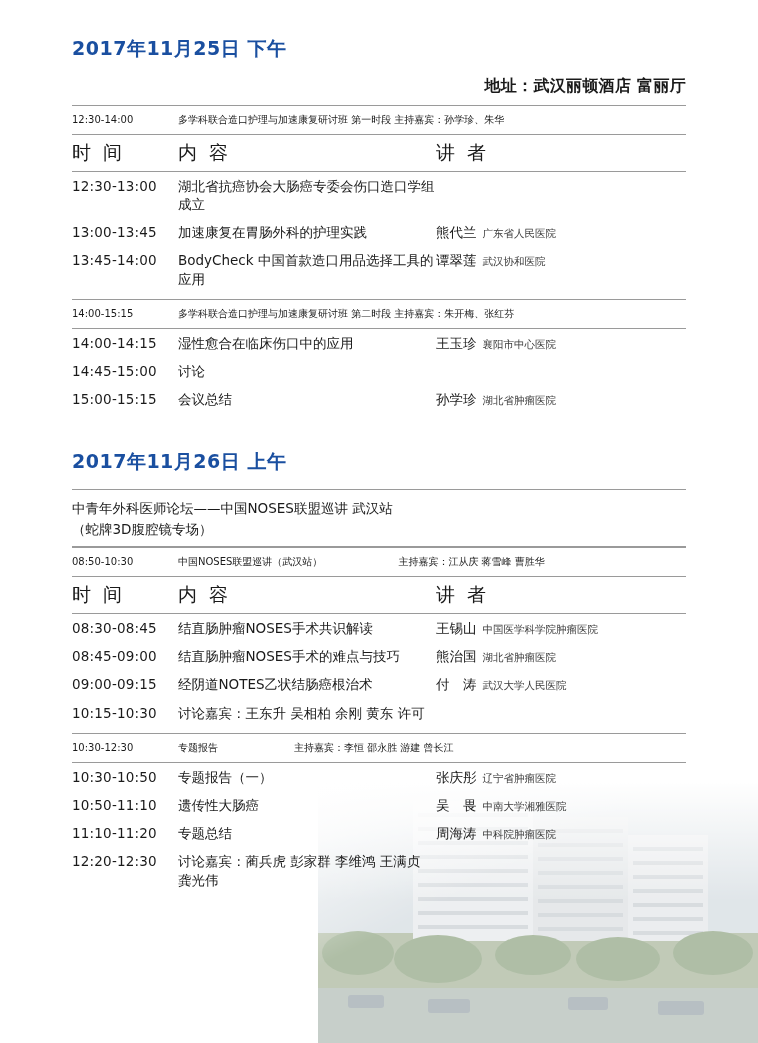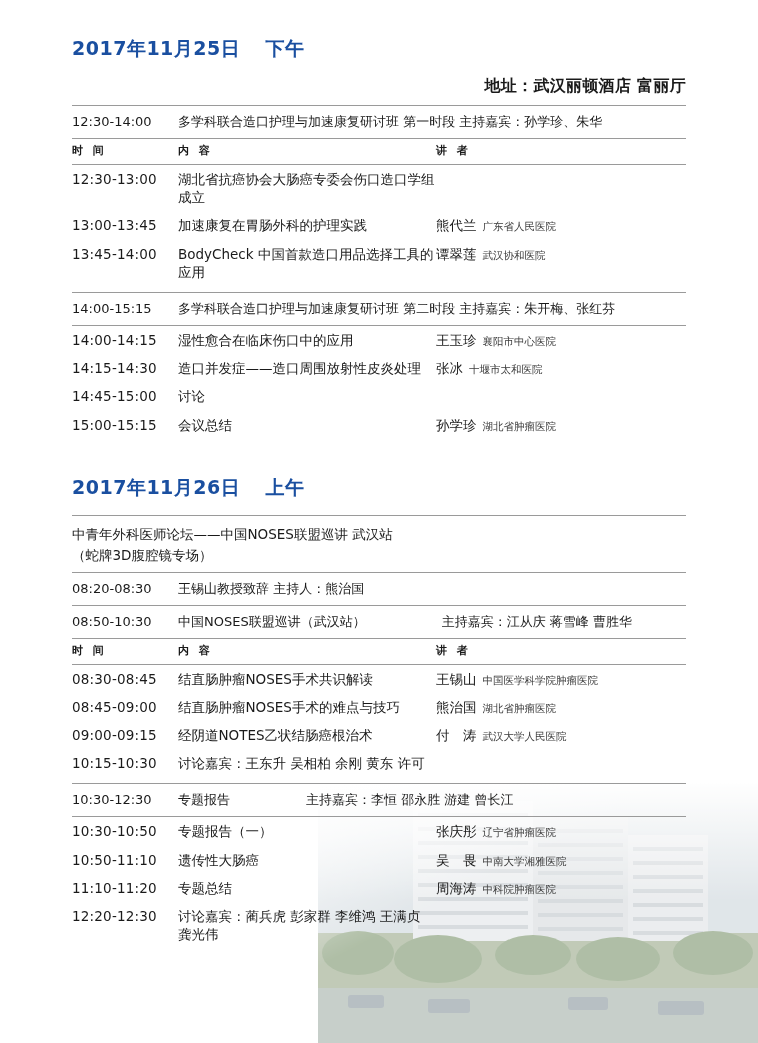--- a/index.html
+++ b/index.html
@@ -42,21 +42,21 @@
   }
   .sec-date {
     color: #1a4fa0;
     font-weight: bold;
     font-size: 19px;
     letter-spacing: 0.5px;
     margin: 0 0 14px 0;
     padding-top: 36px;
   }
   .sec-date .ampm {
-    margin-left: 18px;
+    margin-left: 0;
   }
   .sec-venue {
     font-weight: bold;
     font-size: 16px;
     margin: 0 0 8px 0;
     letter-spacing: 0.3px;
     text-align: right;
   }
   .rule {
     border-top: 1px solid #9a9a9a;
@@ -79,36 +79,36 @@
     letter-spacing: 0.2px;
   }
   td.c-topic {
     padding-right: 10px;
   }
   td.c-speaker {
     width: 250px;
     white-space: nowrap;
   }
   .hdr td {
-    font-weight: bold;
+    font-weight: normal;
     padding: 6px 0 6px 0;
-    font-size: 11px;
+    font-size: 19px;
     letter-spacing: 3px;
   }
   .spk-name {
     display: inline-block;
   }
   .spk-org {
     font-size: 10.5px;
     color: #3a3a3a;
     margin-left: 6px;
   }
   .band {
     padding: 7px 0 7px 0;
-    font-size: 13px;
+    font-size: 10px;
   }
   .band .bt {
     display: inline-block;
     width: 106px;
   }
   .band .bx {
     display: inline-block;
   }
   .note {
     font-size: 13.5px;
@@ -249,27 +249,20 @@
       <table class="sched">
         <tbody>
             <tr>
           <td class="c-time">14:00-14:15</td>
           <td class="c-topic">湿性愈合在临床伤口中的应用</td>
           <td class="c-speaker">
             <span class="spk-name">王玉珍</span><span class="spk-org">襄阳市中心医院</span>
           </td>
         </tr>
         <tr>
-          <td class="c-time">14:15-14:30</td>
-          <td class="c-topic">造口并发症——造口周围放射性皮炎处理</td>
-          <td class="c-speaker">
-            <span class="spk-name">张冰</span><span class="spk-org">十堰市太和医院</span>
-          </td>
-        </tr>
-        <tr>
           <td class="c-time">14:45-15:00</td>
           <td class="c-topic">讨论</td>
           <td class="c-speaker">
             <span class="spk-name"></span><span class="spk-org"></span>
           </td>
         </tr>
         <tr>
           <td class="c-time">15:00-15:15</td>
           <td class="c-topic">会议总结</td>
           <td class="c-speaker">
@@ -286,23 +279,20 @@
         <span class="ampm">上午</span>
       </div>
       <div class="rule"></div>
 
       <div class="note">
         <div>中青年外科医师论坛——中国NOSES联盟巡讲  武汉站</div>
         <div>（蛇牌3D腹腔镜专场）</div>
       </div>
       <div class="rule"></div>
 
-      <div class="band">
-        <span class="bt">08:20-08:30</span><span class="bx">王锡山教授致辞    主持人：熊治国</span>
-      </div>
       <div class="rule"></div>
 
       <div class="band">
         <span class="bt">08:50-10:30</span><span class="bx">中国NOSES联盟巡讲（武汉站）</span><span class="bx host-right">主持嘉宾：江从庆 蒋雪峰 曹胜华</span>
       </div>
       <div class="rule"></div>
 
       <table class="sched">
         <tbody>
             <tr class="hdr">

